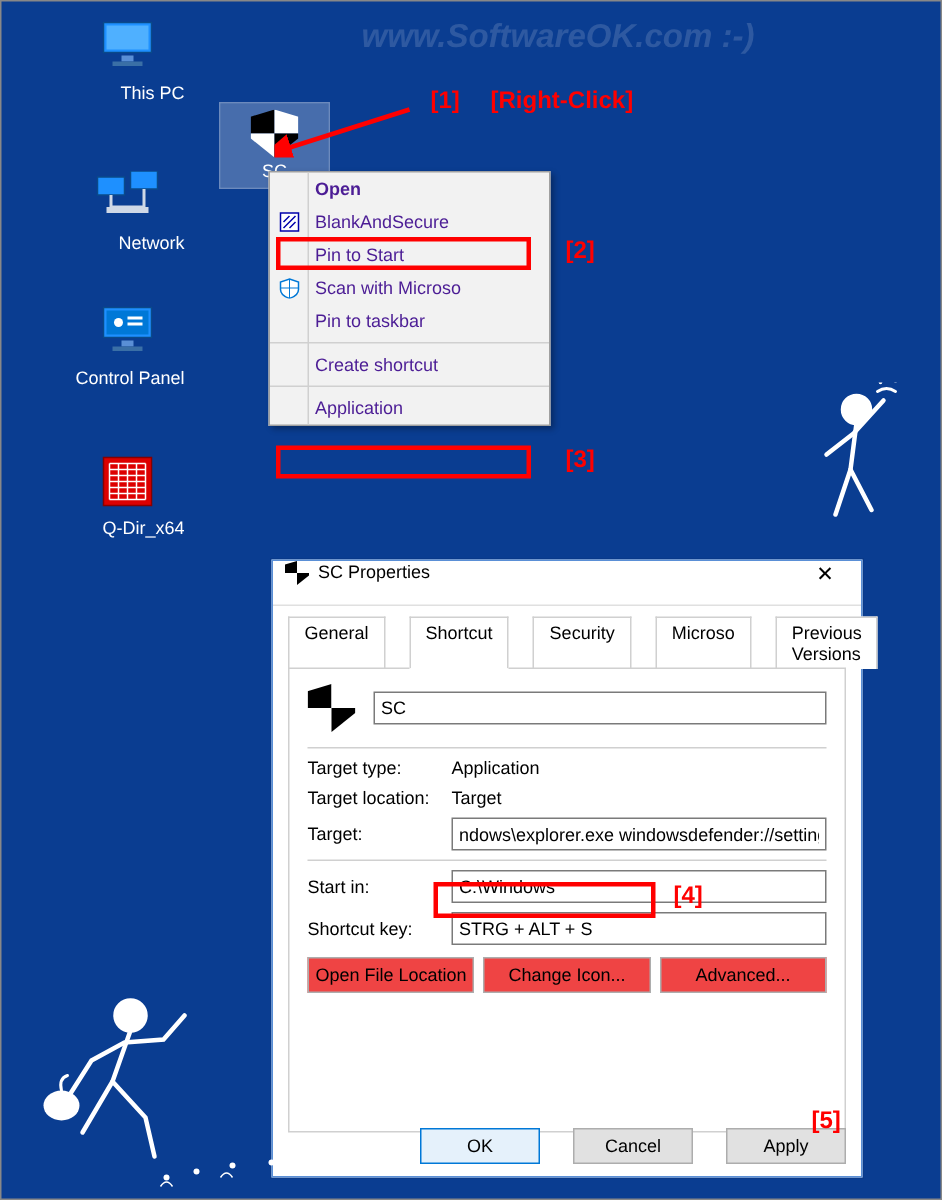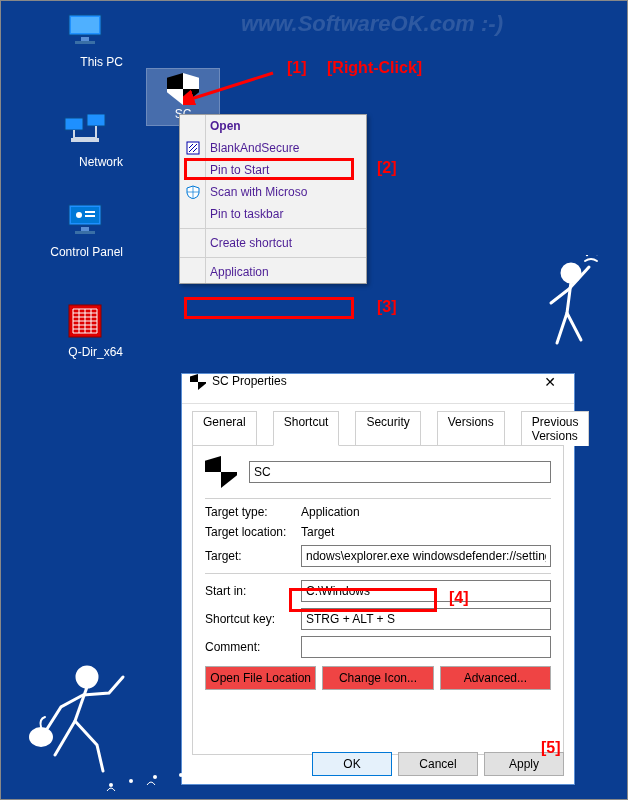--- a/index.html
+++ b/index.html
@@ -128,21 +128,21 @@
       padding: 2px 4px; font-family: inherit; font-size: 12px; background:#fff;
     }
 
     .btnrow { display:flex; gap:6px; margin-top:8px; }
     .btnrow button {
       flex:1; height:24px; border:1px solid #adadad;
       background:#ef4444; font-family:inherit; font-size:12px; cursor:pointer;
     }
 
     .bottom-buttons {
-      position:absolute; bottom:8px; right:10px; display:flex; gap:6px;
+      position:absolute; bottom:8px; right:10px; display:flex; gap:22px;
     }
     .bottom-buttons button {
       width: 80px; height:24px; border:1px solid #adadad;
       background:#e1e1e1; font-family:inherit; font-size:12px; cursor:pointer;
     }
     .bottom-buttons button.primary { border:1px solid #0078d7; background:#e5f1fb; }
 
     
     .redbox { position:absolute; border:3px solid #f00; pointer-events:none; }
     .redtext { position:absolute; color:#f00; font-weight:bold; font-size:16px; pointer-events:none; }
@@ -283,21 +283,21 @@
         </div>
       </span>
     <span>SC Properties</span>
     <span class="spacer"></span>
     <span class="closebtn">✕</span>
   </div>
   <div class="tabstrip">
     <div class="tab">General</div>
     <div class="tab active">Shortcut</div>
     <div class="tab">Security</div>
-    <div class="tab">Versions</div>
+    <div class="tab">Microso</div>
     <div class="tab">Previous Versions</div>
   </div>
   <div class="tabbody">
     <div class="icon-row">
       <span class="bigicon">
           <div class="shield">
             <div></div>
             <div></div>
             <div></div>
             <div></div>
@@ -319,24 +319,20 @@
       <span class="val"><input type="text" value="ndows\explorer.exe windowsdefender://settings/" style=""></span>
     </div>
     <div class="hr"></div>
     <div class="formrow">
       <span class="lbl">Start in:</span>
       <span class="val"><input type="text" value="C:\Windows" style=""></span>
     </div>
     <div class="formrow">
       <span class="lbl">Shortcut key:</span>
       <span class="val"><input type="text" value="STRG + ALT + S" style=""></span>
-    </div>
-    <div class="formrow">
-      <span class="lbl">Comment:</span>
-      <span class="val"><input type="text" value="" style=""></span>
     </div>
     <div class="btnrow">
       <button>Open File Location</button>
       <button>Change Icon...</button>
       <button>Advanced...</button>
     </div>
   </div>
   <div class="bottom-buttons">
     <button class="primary">OK</button>
     <button>Cancel</button>

